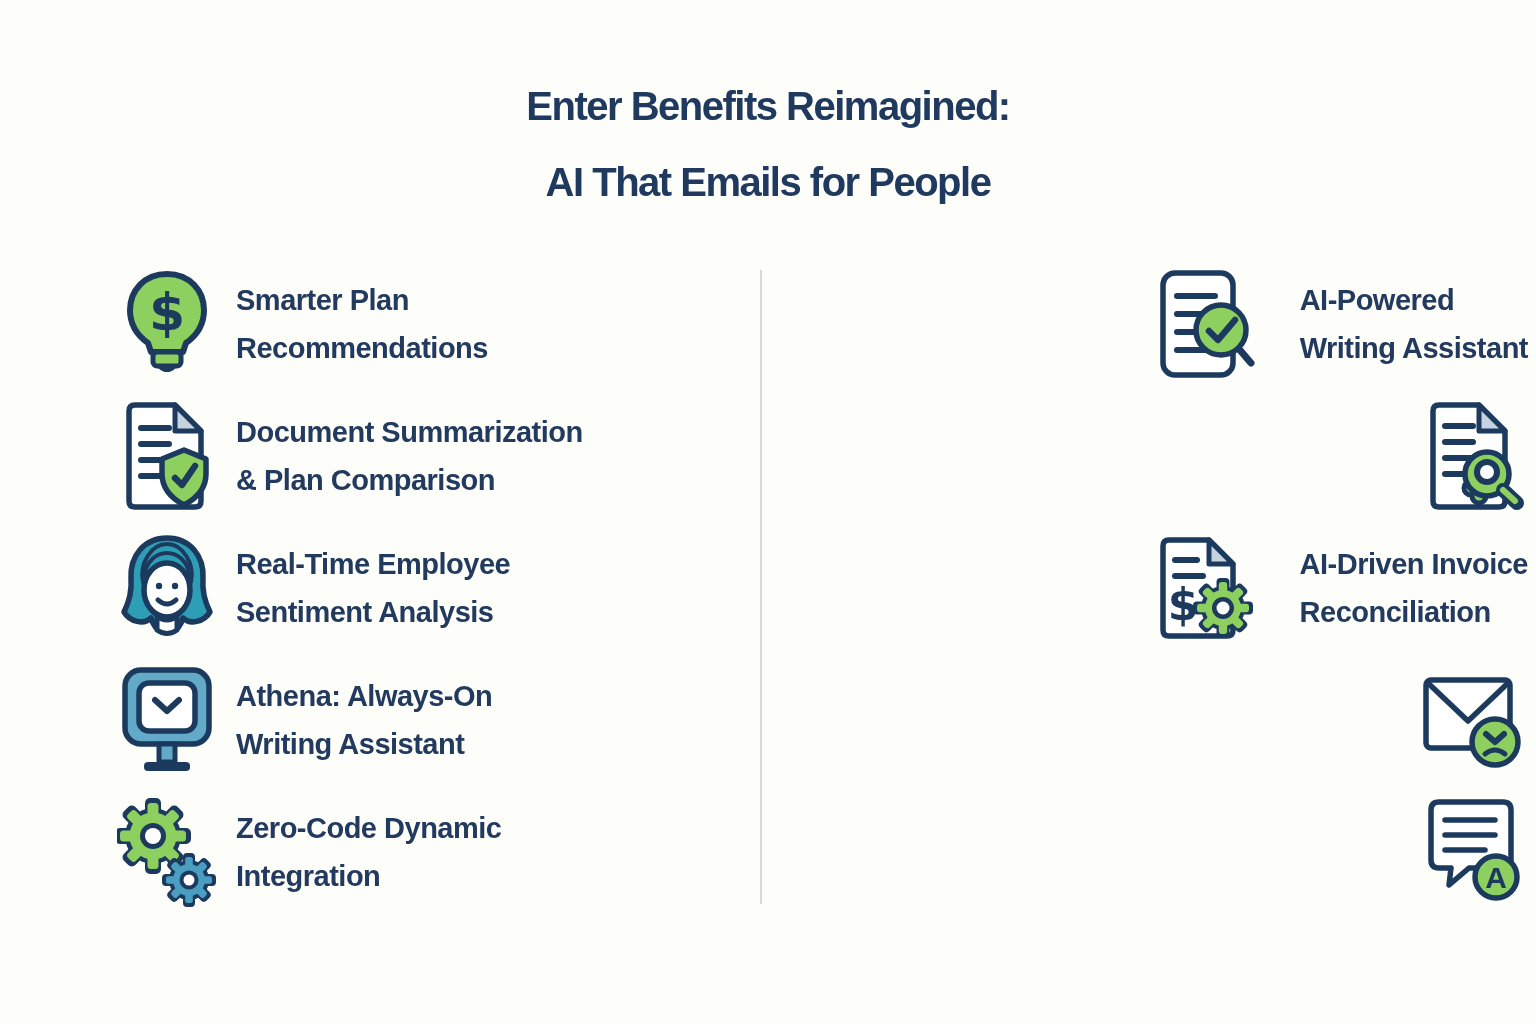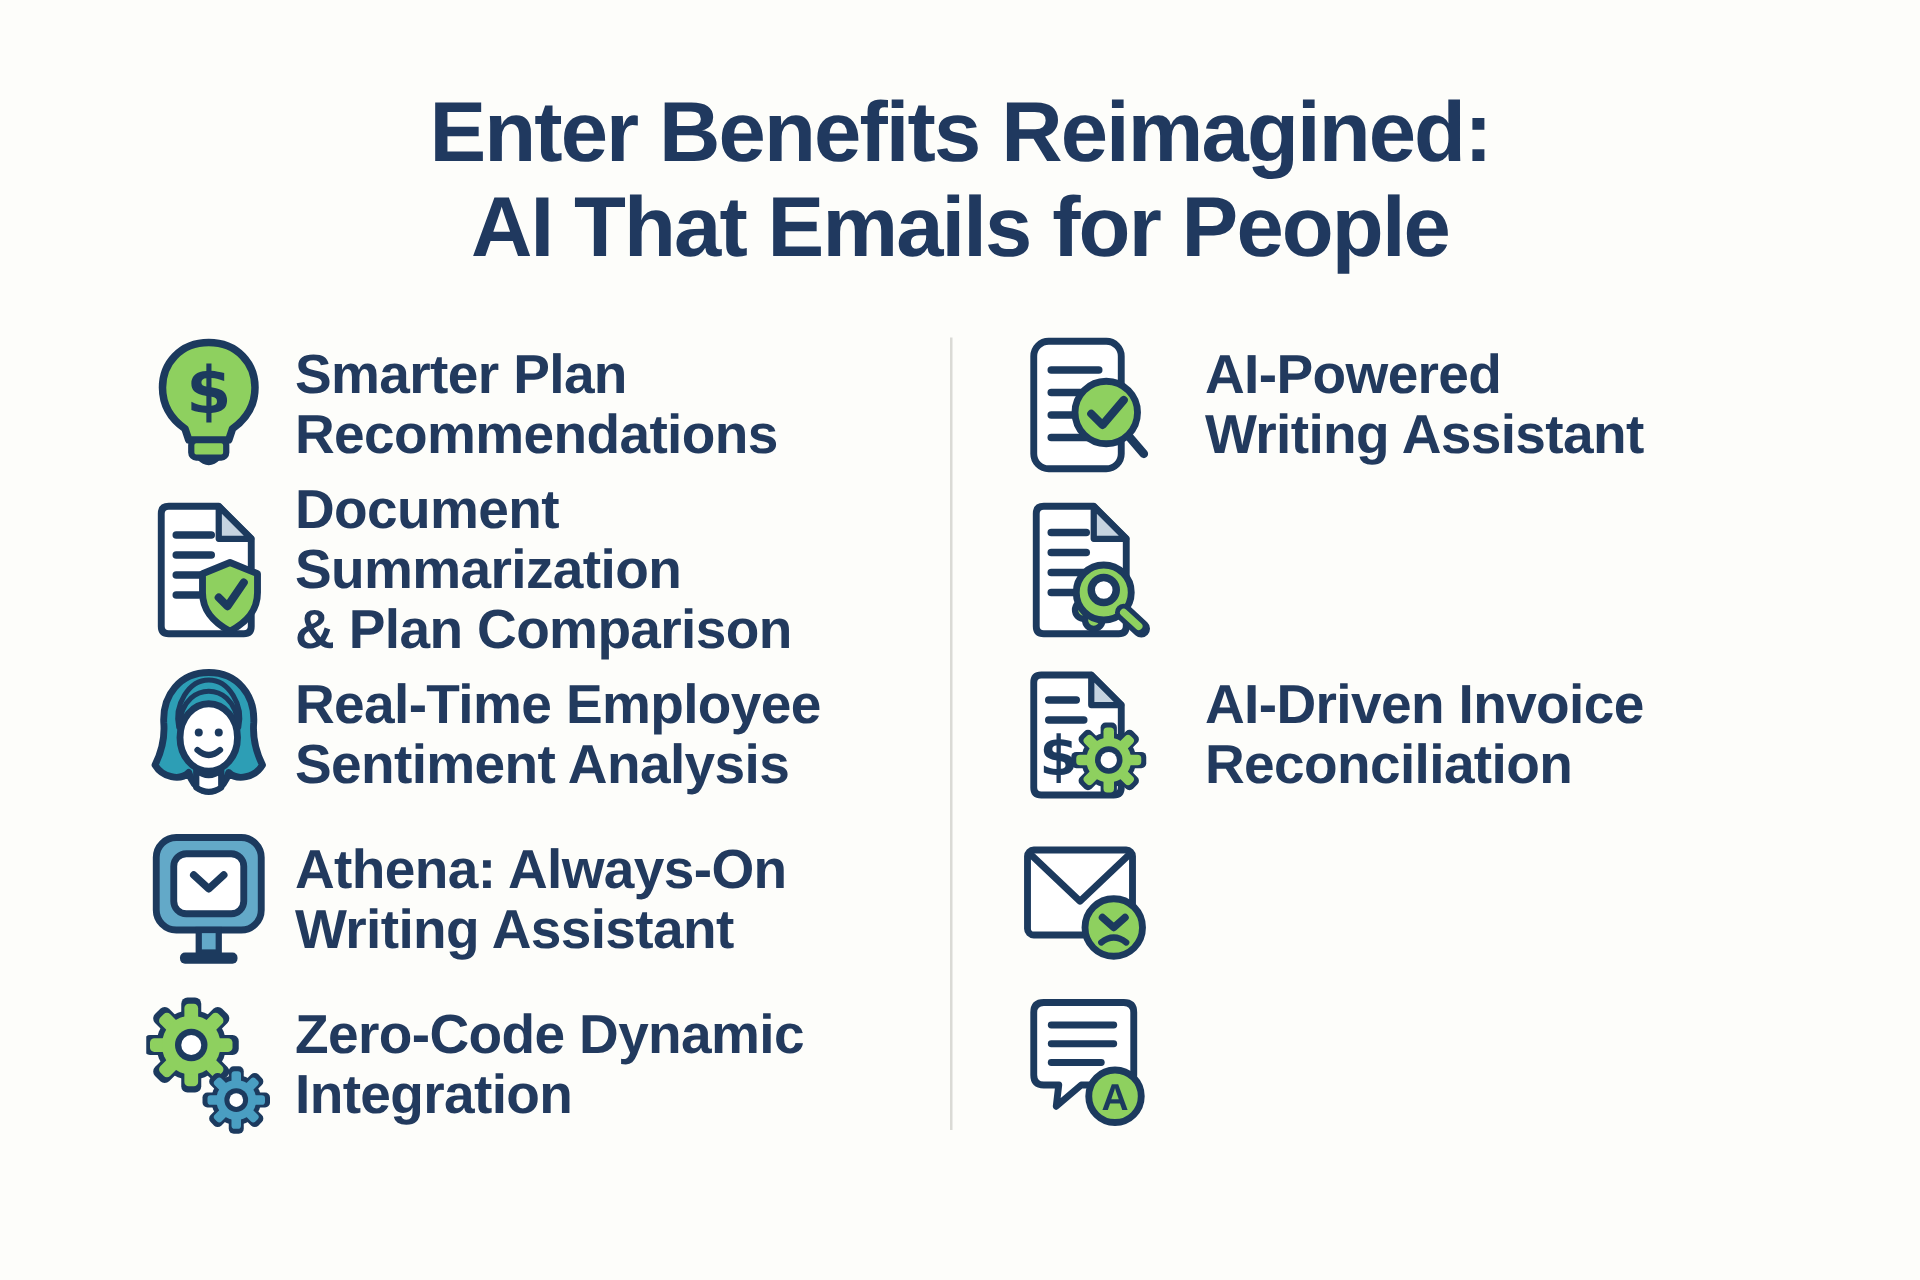--- a/index.html
+++ b/index.html
@@ -5,40 +5,40 @@
   * { margin:0; padding:0; box-sizing:border-box; }
   html,body { width:1536px; height:1024px; }
   .canvas {
     position:relative; width:1536px; height:1024px;
     background:#fdfdfa; overflow:hidden;
     font-family:"Liberation Sans", sans-serif;
   }
   .title {
     position:absolute; top:68px; left:0; width:1536px;
     text-align:center; font-weight:bold; color:#20395f;
-    font-size:68px; line-height:76px; letter-spacing:-1.5px;
+    font-size:40px; line-height:76px; letter-spacing:-1.5px;
   }
   .divider {
     position:absolute; left:760px; top:270px; width:2px; height:634px;
     background:#dadad5;
   }
   .col {
     position:absolute; top:268px; display:flex; flex-direction:column; gap:20px;
   }
   .col.left  { left:112px;  width:630px; }
-  .col.right { left:814px;  width:660px; }
+  .col.right { left:868px;  width:660px;align-items:flex-end; }
   .item { display:flex; align-items:center; height:112px; }
   .icon {
     flex:0 0 110px; width:110px; height:112px;
     display:flex; align-items:center; justify-content:center;
   }
   .col.left  .label { margin-left:14px; }
   .col.right .label { margin-left:40px; }
   .label {
-    font-size:44px; font-weight:bold; color:#223a5e;
+    font-size:29px; font-weight:bold; color:#223a5e;
     line-height:48px; letter-spacing:-0.5px; white-space:pre-line;
   }
 </style>
 </head>
 <body>
 
 <div class="canvas">
 
   <div class="title">
     <div>Enter Benefits Reimagined:</div>

